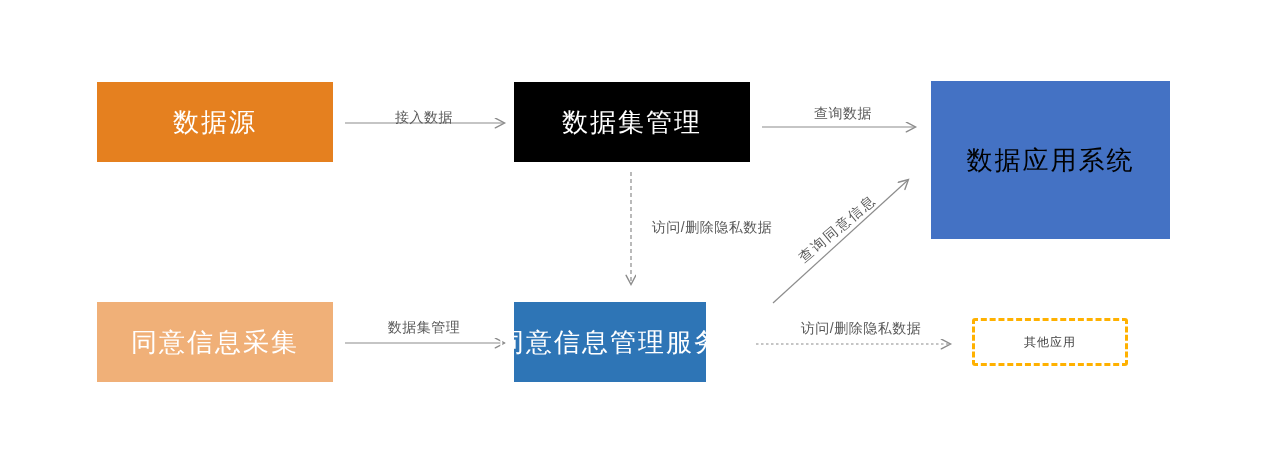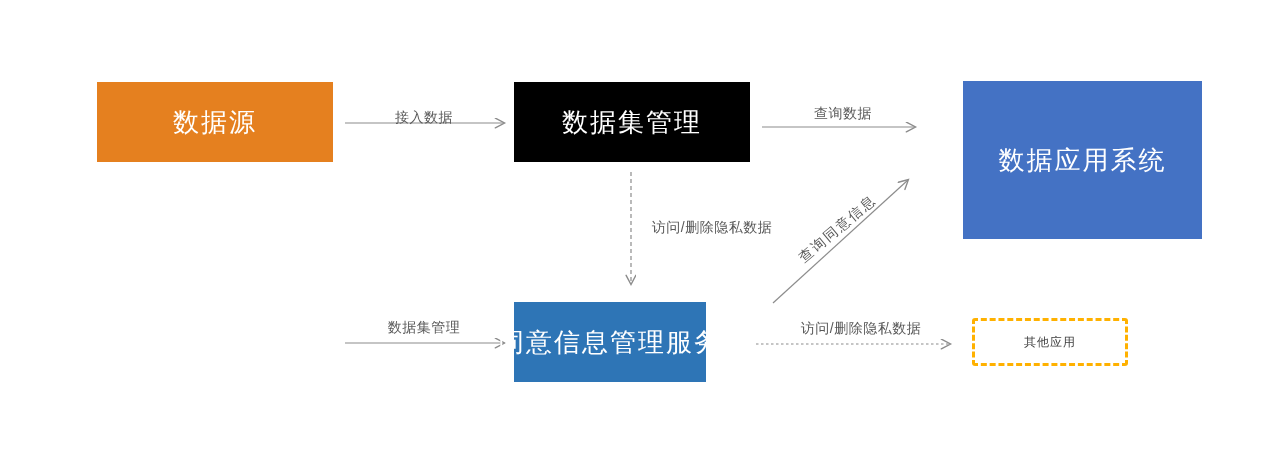--- a/index.html
+++ b/index.html
@@ -82,24 +82,27 @@
   </svg>
 
   <div class="node node-data-source" style="background: rgb(229, 128, 31); color: rgb(255, 255, 255);">
     <span>数据源</span>
   </div>
 
   <div class="node node-dataset-management" style="background: #000000; color: rgb(255, 255, 255); font-family: Liberation Mono, monospace;">
     <span>数据集管理</span>
   </div>
 
-  <div class="node node-data-app-system" style="background: rgb(68, 114, 196); color: #ffffff; margin-left: 32px;">
+  <div class="node node-data-app-system" style="background: rgb(68, 114, 196); color: #000000;">
     <span>数据应用系统</span>
   </div>
 
+  <div class="node node-consent-collection" style="background: rgb(240, 176, 120); color: rgb(255, 255, 255);">
+    <span>同意信息采集</span>
+  </div>
 
   <div class="node node-consent-service" style="background: rgb(46, 117, 182); color: rgb(255, 255, 255);">
     <span>同意信息管理服务</span>
   </div>
 
   <div class="node node-other-apps" style="border-color: rgb(255, 177, 0); color: rgb(64, 64, 64);">
     <span>其他应用</span>
   </div>
 
   <div class="edge-label" style="left:424px; top:110px;margin-top:8px;">接入数据</div>

